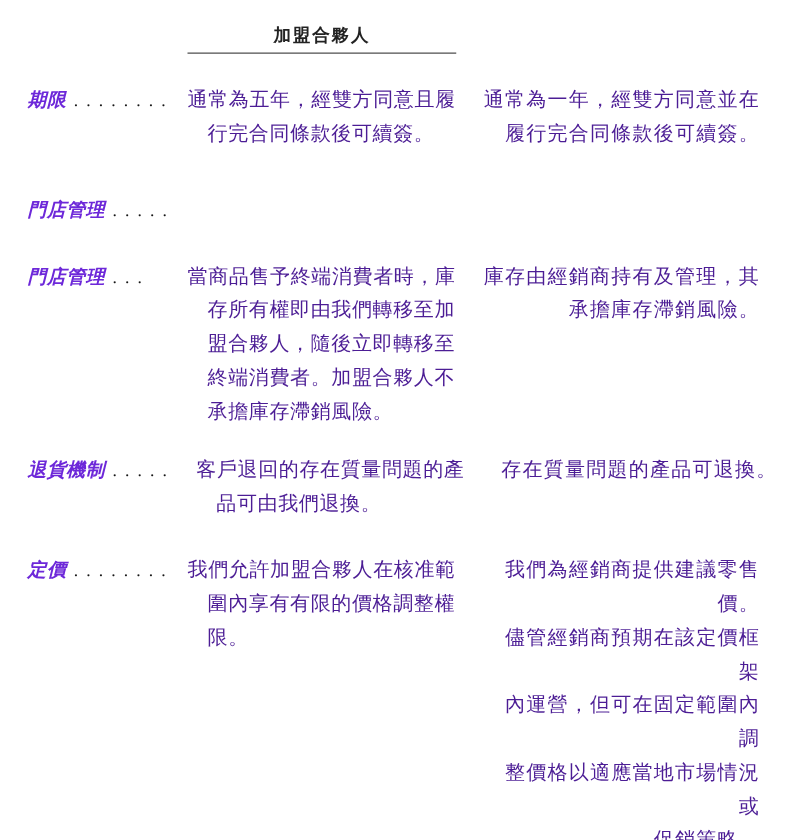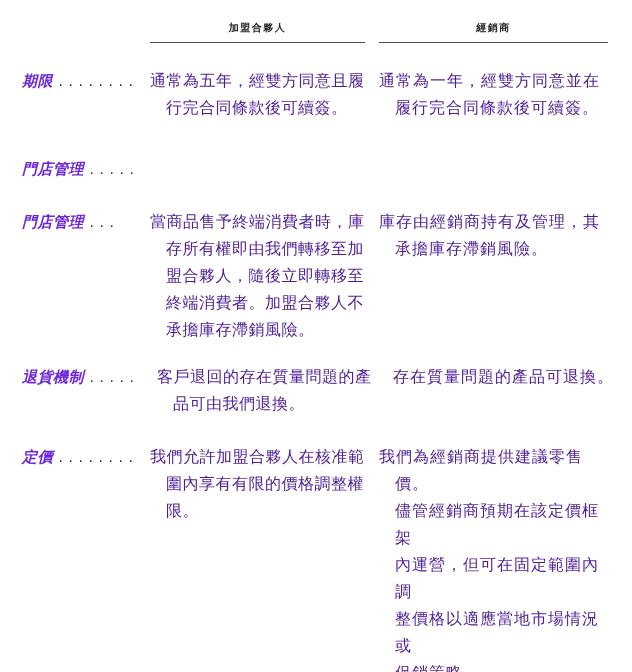--- a/index.html
+++ b/index.html
@@ -27,21 +27,21 @@
     width: 586px;
   }
   
   .t-head {
     margin-top: 20px;
   }
   .head-cell {
     text-align: center;
     font-family: "Liberation Sans", "DejaVu Sans", sans-serif;
     font-weight: 700;
-    font-size: 10px;
+    font-size: 14px;
     line-height: 16px;
     letter-spacing: 1.5px;
     padding-bottom: 6px;
     border-bottom: 1px solid #4f4f4f;
     color: #222222;
   }
   
   .body-row .cell {
     font-size: 16px;
     line-height: 27px;
@@ -66,31 +66,30 @@
     letter-spacing: 6.5px;
     margin-left: 6px;
     color: #161616;
   }
   .body-cell {
     padding-left: 1em;
     text-indent: -1em;
     color: #4c1d95;
   }
   .body-cell.fr { letter-spacing: 0.5px; }
-  .body-cell.di { letter-spacing: 1px; }
+  .body-cell.di { letter-spacing: 1px; text-align: right; }
 </style>
 </head>
 <body>
 
 <div class="doc">
 
   <div class="t-row t-head">
     <div class="cell"></div>
     <div class="cell head-cell">加盟合夥人</div>
-    <div class="cell head-cell">經銷商</div>
   </div>
 
   <div class="t-row body-row r1">
     <div class="cell label-cell"><span class="lbl">期限</span><span class="dots">........</span></div>
     <div class="cell body-cell fr">通常為五年，經雙方同意且履<br>行完合同條款後可續簽。</div>
     <div class="cell body-cell di">通常為一年，經雙方同意並在<br>履行完合同條款後可續簽。</div>
   </div>
 
   <div class="t-row body-row r2">
     <div class="cell label-cell"><span class="lbl">門店管理</span><span class="dots">.....</span></div>

